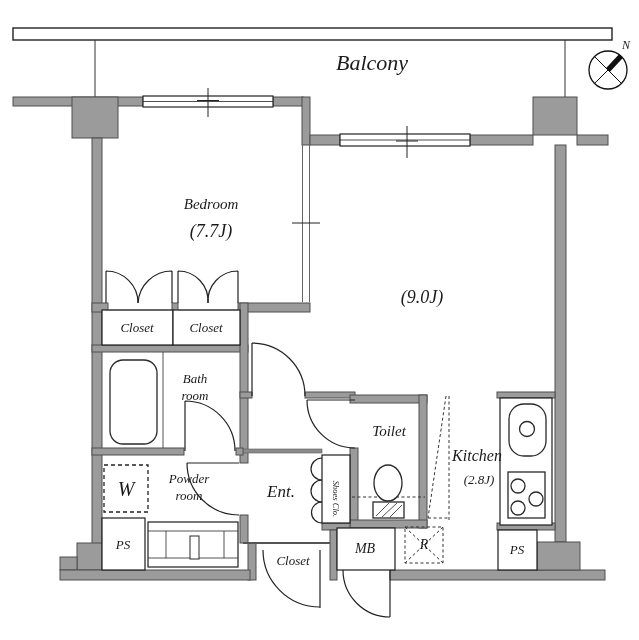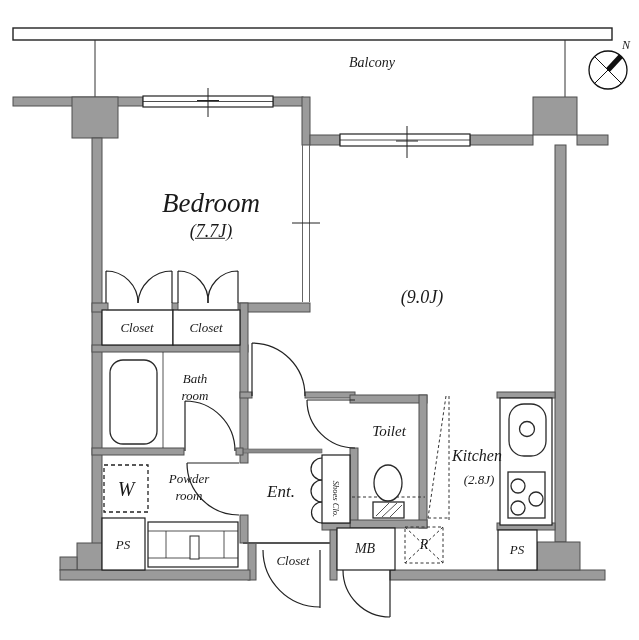--- a/index.html
+++ b/index.html
@@ -153,25 +153,25 @@
     <path class="door" d="M322,458 A11,11 0 0 0 322,480"></path>
     <path class="door" d="M322,480 A11,11 0 0 0 322,502"></path>
     <path class="door" d="M322,502 A10.5,10.5 0 0 0 322,523"></path>
   </g>
 
   <line x1="106" y1="310" x2="172" y2="310" stroke="#555" stroke-width="1"></line>
   <line x1="178" y1="310" x2="238" y2="310" stroke="#555" stroke-width="1"></line>
   <line x1="243" y1="543" x2="330" y2="543" stroke="#555" stroke-width="2.2"></line>
 </svg>
 
-  <div class="lbl" style="left:372px;top:63px;font-size:14px;">Balcony</div>
+  <div class="lbl" style="left:372px;top:63px;font-size:22px;">Balcony</div>
   <div class="lbl" style="left:626px;top:45px;font-size:12px;">N</div>
 
-  <div class="lbl" style="left:211px;top:204px;font-size:27px;">Bedroom</div>
-  <div class="lbl" style="left:211px;top:231px;font-size:18px;text-decoration:underline;">(7.7J)</div>
+  <div class="lbl" style="left:211px;top:204px;font-size:15px;">Bedroom</div>
+  <div class="lbl" style="left:211px;top:231px;font-size:18px;">(7.7J)</div>
 
   <div class="lbl" style="left:422px;top:297px;font-size:18px;">(9.0J)</div>
 
   <div class="lbl" style="left:137px;top:328px;font-size:13px;">Closet</div>
   <div class="lbl" style="left:206px;top:328px;font-size:13px;">Closet</div>
 
   <div class="lbl" style="left:195px;top:379px;font-size:13px;">Bath</div>
   <div class="lbl" style="left:195px;top:396px;font-size:13px;">room</div>
 
   <div class="lbl" style="left:189px;top:479px;font-size:13px;">Powder</div>

